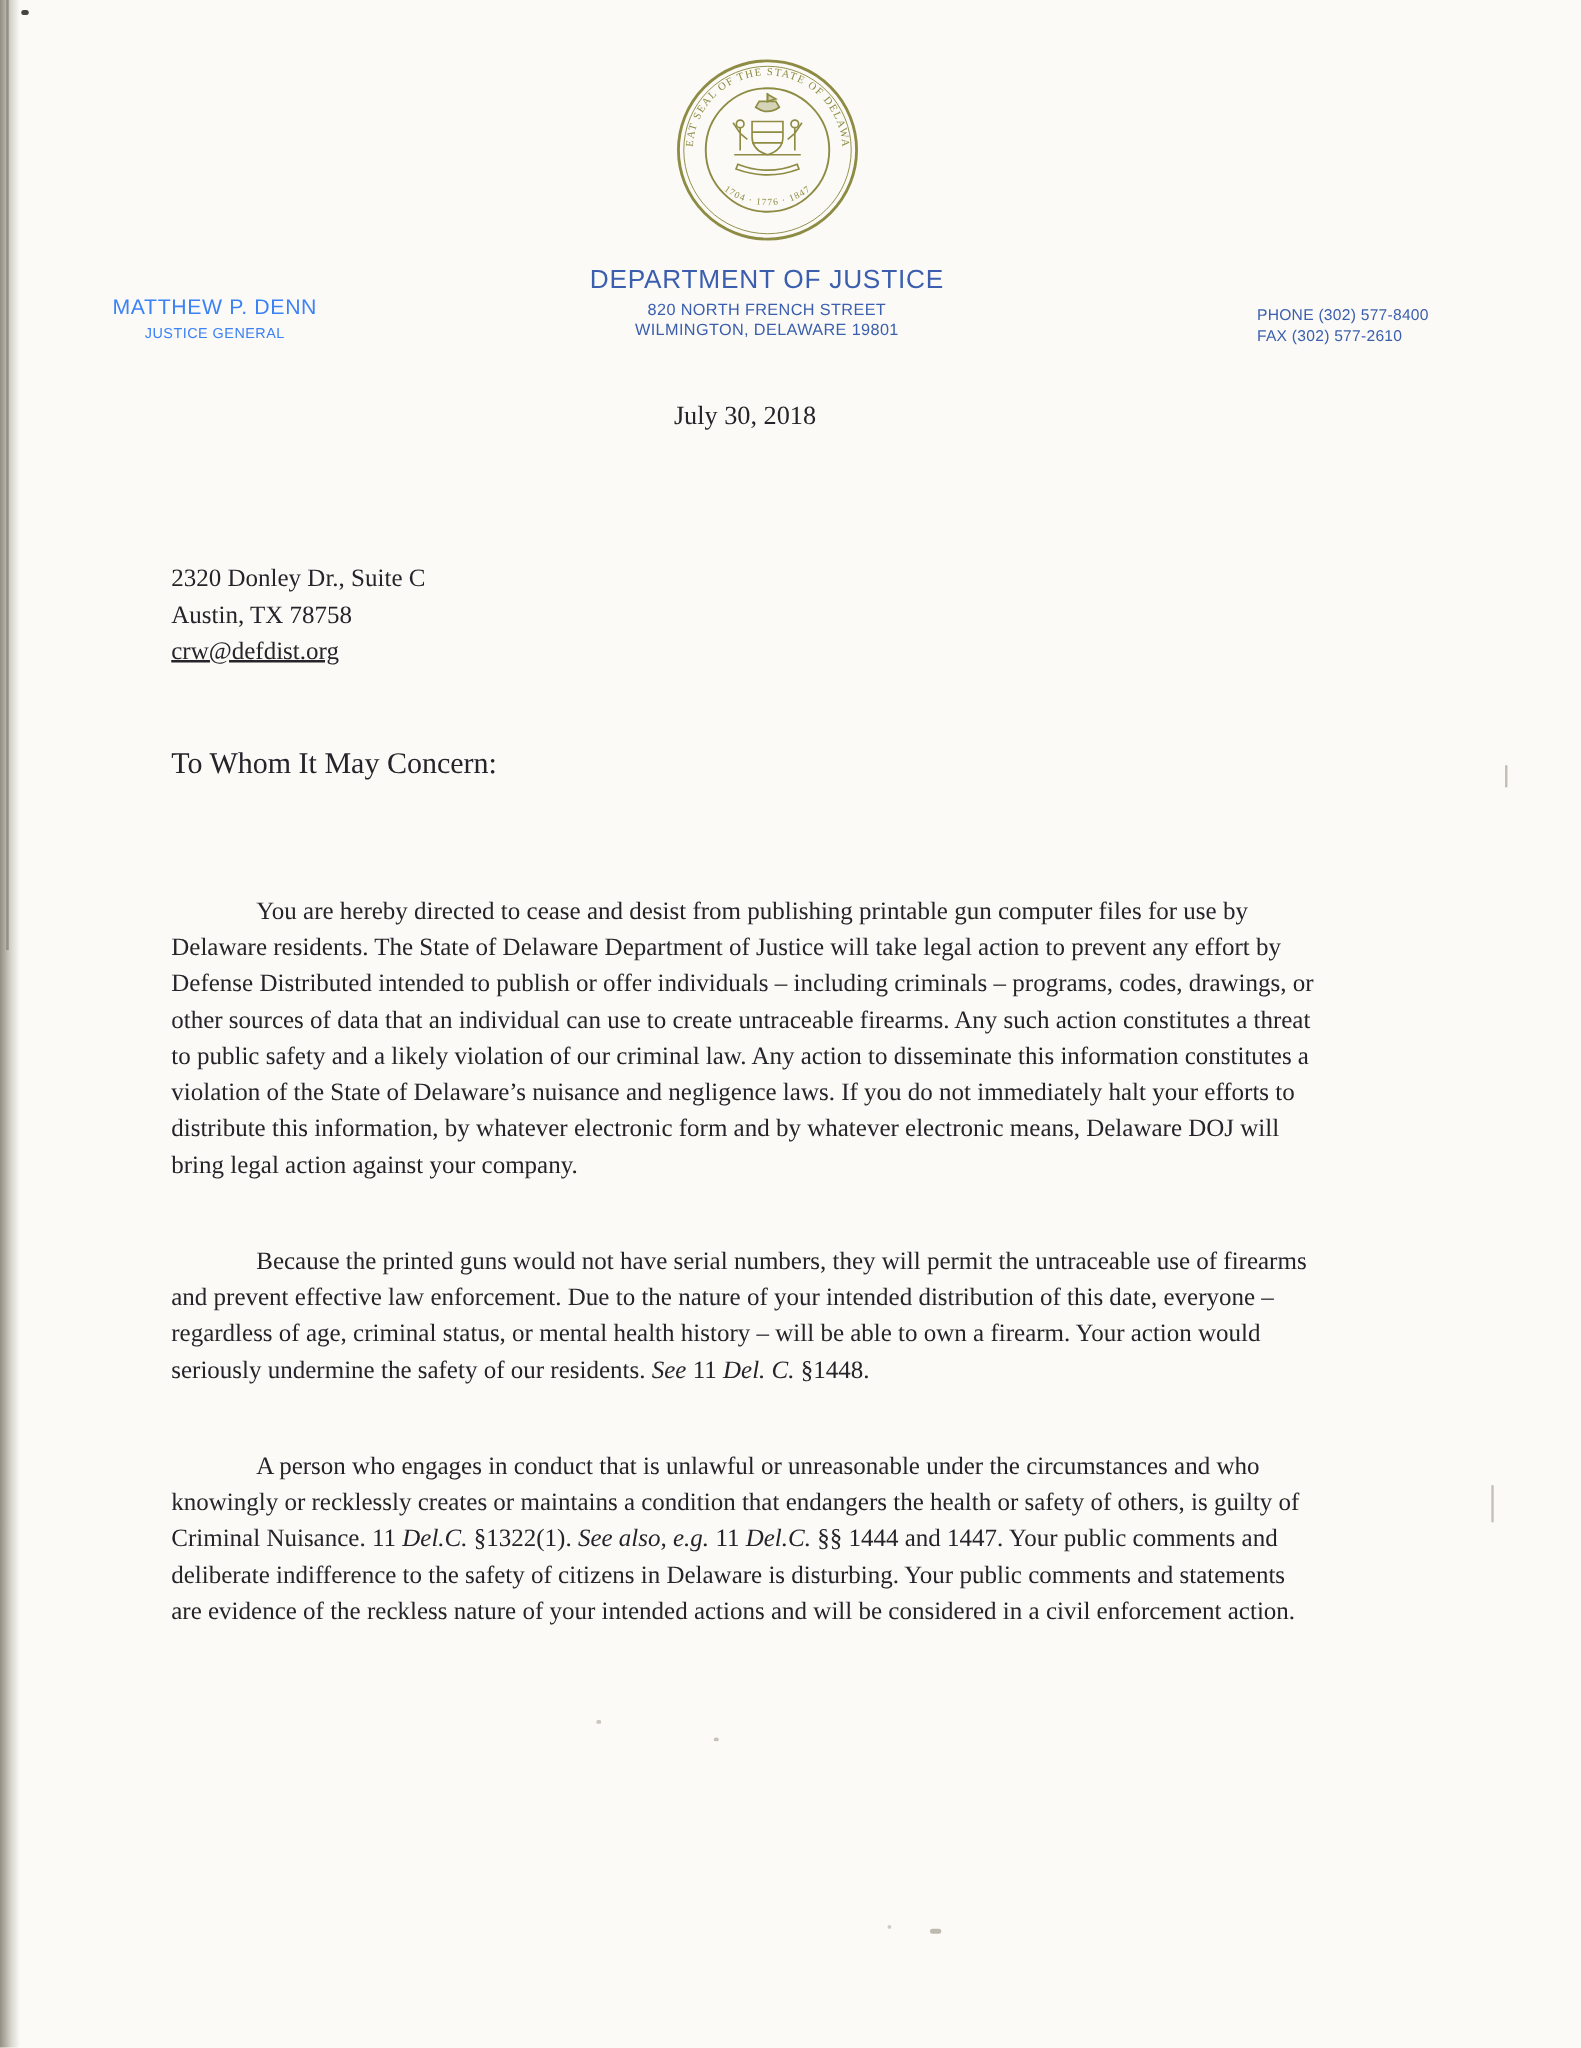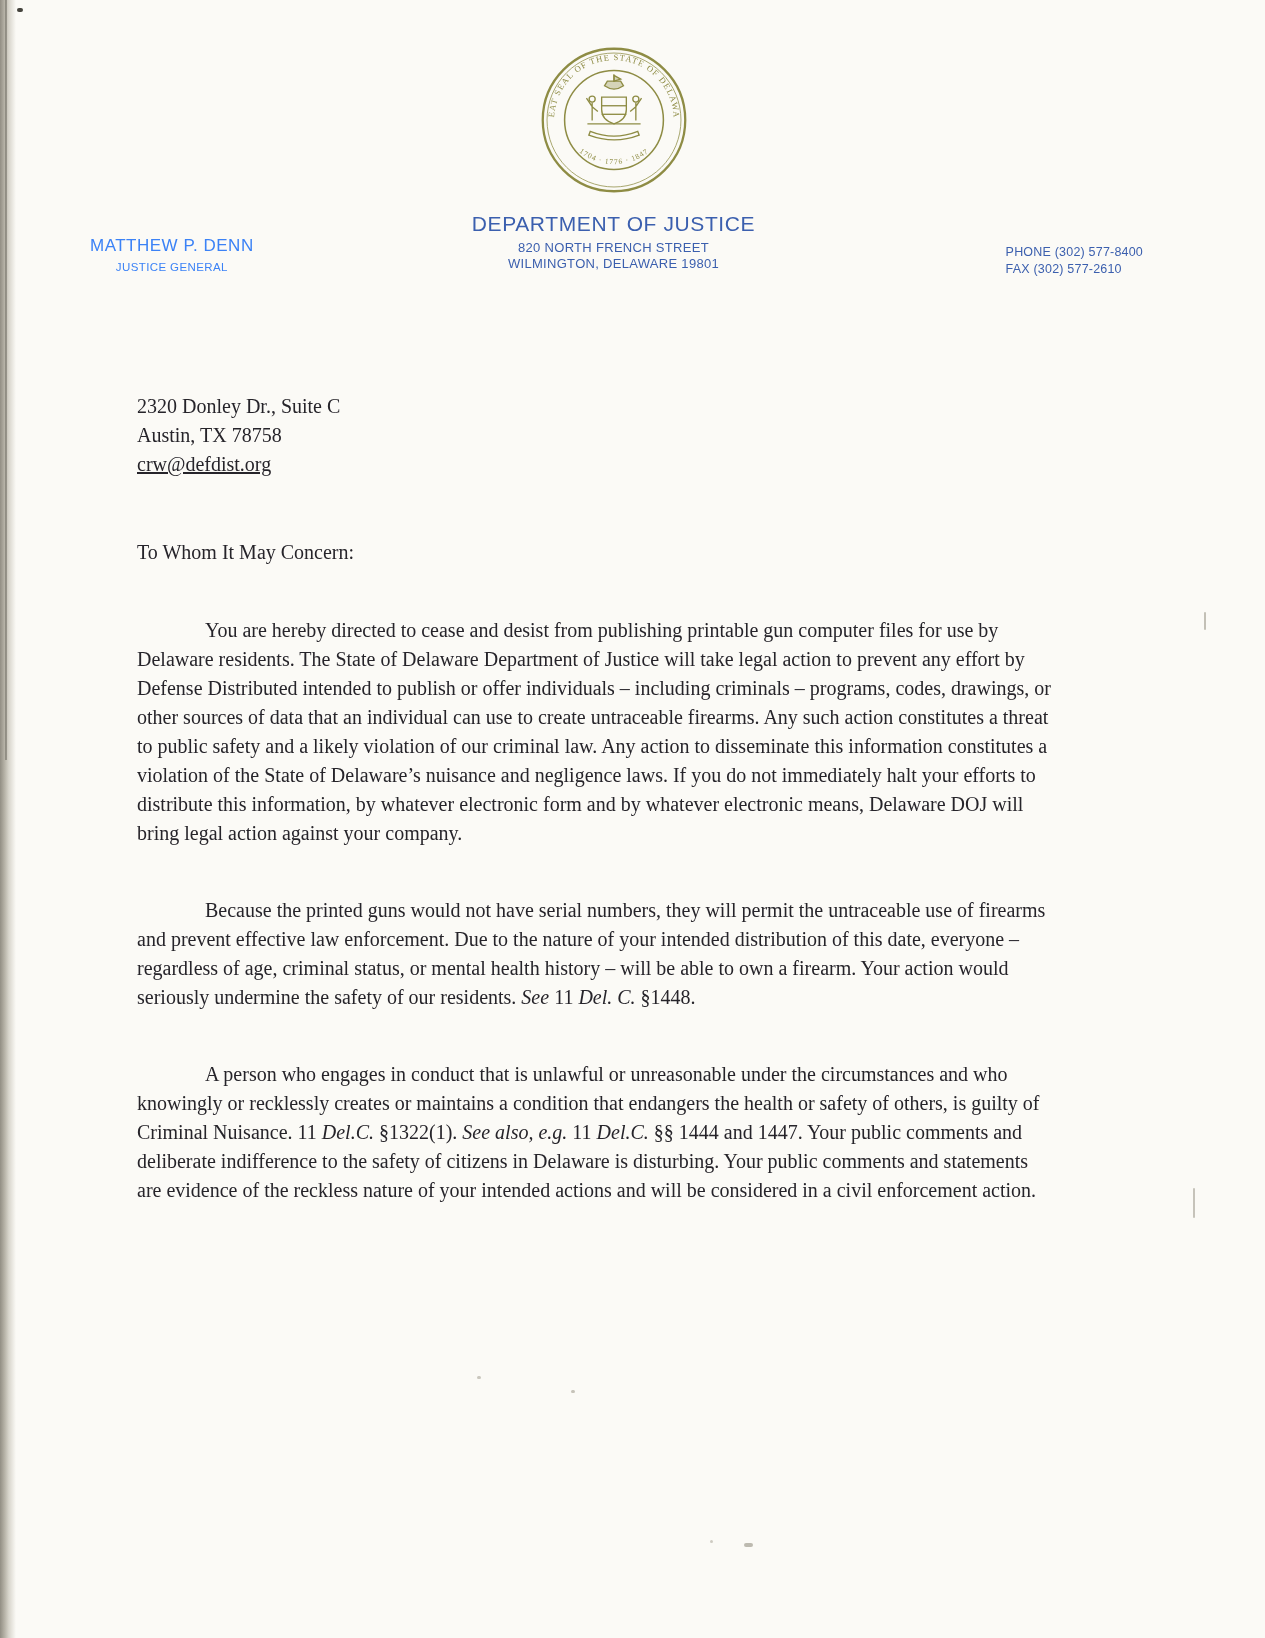--- a/index.html
+++ b/index.html
@@ -39,26 +39,26 @@
   .lh-right {
     position: absolute; right: 122px; top: 244px; 
     color: #3b5fae; font-size: 12.5px; line-height: 17px; letter-spacing: 0.2px;
   }
 
   
   .content { margin-left: 137px; width: 918px; }
   .date { text-align: center; font-size: 21px; margin-top: 32px; }
   .recipient { margin-top: 104px; font-size: 20px; line-height: 29px; }
   .email { text-decoration: underline; }
-  .salutation { margin-top: 62px; font-size: 20px; }
+  .salutation { margin-top: 62px; font-size: 24px; }
   .para {
     font-size: 20px; line-height: 29px;
     margin: 48px 0 0 0; text-indent: 68px;
   }
-  [data-name="letter-paragraphs"] .para:first-child { margin-top: 52px; }
+  [data-name="letter-paragraphs"] .para:first-child { margin-top: 90px; }
   .italic { font-style: italic; }
 </style>
 </head>
 <body>
 
 <div class="page" data-name="scanned-letter-page">
 
   <div class="scan-edge" data-name="scan-edge-shadow"></div>
   <div class="scan-edge-line" data-name="scan-edge-line"></div>
 
@@ -115,20 +115,21 @@
 
     <div class="lh-right" data-name="contact-block">
       <div data-name="phone-number">PHONE (302) 577-8400</div>
       <div data-name="fax-number">FAX (302) 577-2610</div>
     </div>
 
   </header>
 
   <main class="content" data-name="letter-content">
 
+    <div class="date" data-name="letter-date">July 30, 2018</div>
 
     <div class="recipient" data-name="recipient-block">
       <div data-name="recipient-address-line1">2320 Donley Dr., Suite C</div>
       <div data-name="recipient-address-line2">Austin, TX 78758</div>
       <div class="email" data-name="recipient-email">crw@defdist.org</div>
     </div>
 
     <div class="salutation" data-name="salutation">To Whom It May Concern:</div>
 
     <div data-name="letter-paragraphs">

